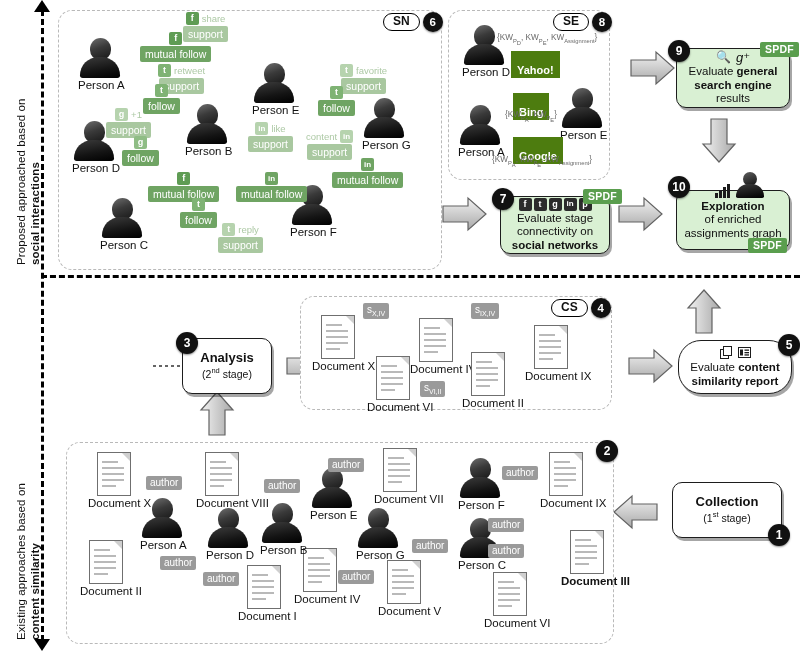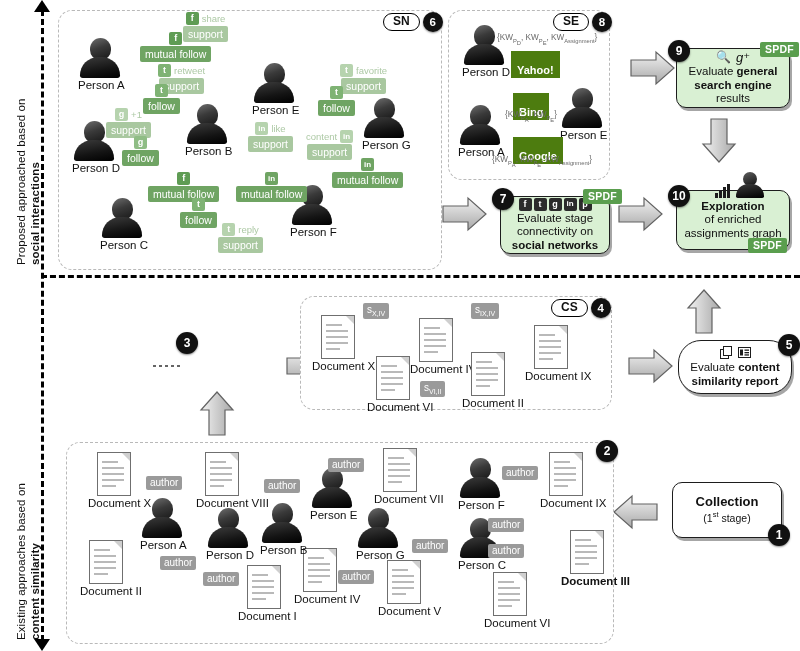--- a/index.html
+++ b/index.html
@@ -489,21 +489,21 @@
       <rect x="4" y="6" width="3" height="8" fill="#1c1c1c"></rect>
       <rect x="8" y="3" width="3" height="11" fill="#1c1c1c"></rect>
       <rect x="12" y="0" width="3" height="14" fill="#1c1c1c"></rect>
     </svg>
     <div style="position:relative;width:30px;height:26px;">
       <div style="position:absolute;left:9px;top:0;width:14px;height:14px;border-radius:50%;background:linear-gradient(160deg,#5e5e5e,#111);"></div>
       <div style="position:absolute;left:2px;top:12px;width:28px;height:14px;border-radius:14px 14px 2px 2px;background:linear-gradient(170deg,#3a3a3a,#000);"></div>
     </div>
   </div>
   <div class="spdf" style="left:748px;top:238px;">SPDF</div>
-  <div class="step-badge big" style="position:absolute;left:668px;top:185px;">10</div>
+  <div class="step-badge big" style="position:absolute;left:668px;top:176px;">10</div>
 
   <div class="pbox green" style="left:500px;top:196px;width:108px;height:56px;">
     <div style="display:flex;gap:2px;margin-bottom:1px;">
       <span class="sicon" style="background:#2b2b2b;">f</span>
       <span class="sicon" style="background:#2b2b2b;">t</span>
       <span class="sicon" style="background:#2b2b2b;">g</span>
       <span class="sicon" style="background:#2b2b2b;font-size:8px;">in</span>
       <span class="sicon" style="background:#2b2b2b;">p</span>
     </div>
     <div>Evaluate stage</div>
@@ -578,20 +578,24 @@
       <div class="ln" style="top:33px;width:14px;"></div>
       </div>
     <div class="doclabel">Document II</div>
   </div>
 
   <div class="simlbl" style="left:363px;top:303px;">s<sub>X,IV</sub></div>
   <div class="simlbl" style="left:471px;top:303px;">s<sub>IX,IV</sub></div>
   <div class="simlbl" style="left:420px;top:381px;">s<sub>VI,II</sub></div>
 
 
+  <div class="pbox" style="left:182px;top:338px;width:88px;height:54px;">
+    <div style="font-size:13px;"><b>Analysis</b></div>
+    <div class="sub"><span>(2</span><sup style="font-size:7.5px;">nd</sup><span> stage)</span></div>
+  </div>
   <div class="step-badge big" style="position:absolute;left:176px;top:332px;">3</div>
 
   <div class="pbox" style="left:678px;top:340px;width:112px;height:52px;border-radius:23px;">
     <div style="display:flex;gap:5px;margin-bottom:2px;">
       <svg width="13" height="13" viewBox="0 0 13 13">
         <rect x="0.5" y="3.5" width="8" height="9" fill="#fff" stroke="#1c1c1c"></rect>
         <rect x="3.5" y="0.5" width="8" height="9" fill="#fff" stroke="#1c1c1c"></rect>
       </svg>
       <svg width="13" height="13" viewBox="0 0 13 13">
         <rect x="0.5" y="1.5" width="12" height="10" fill="#fff" stroke="#1c1c1c"></rect>

